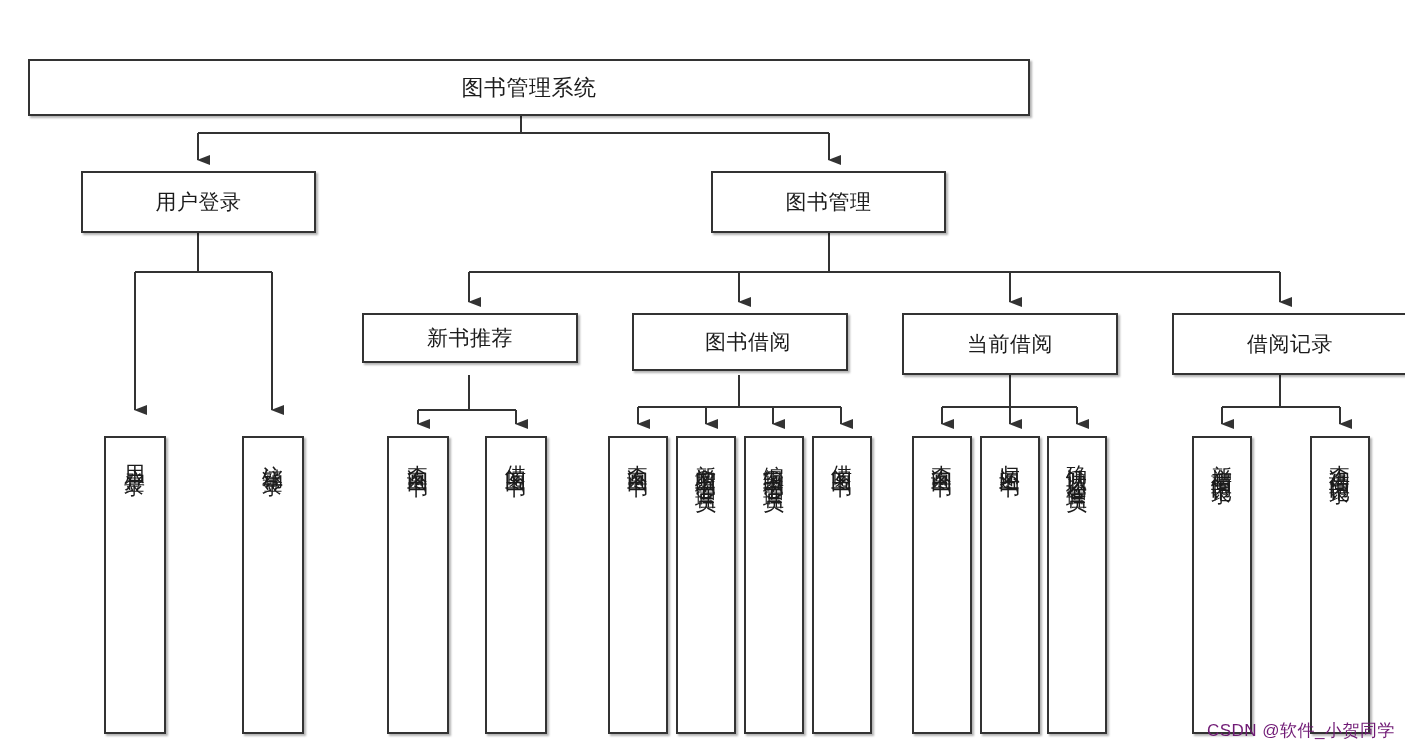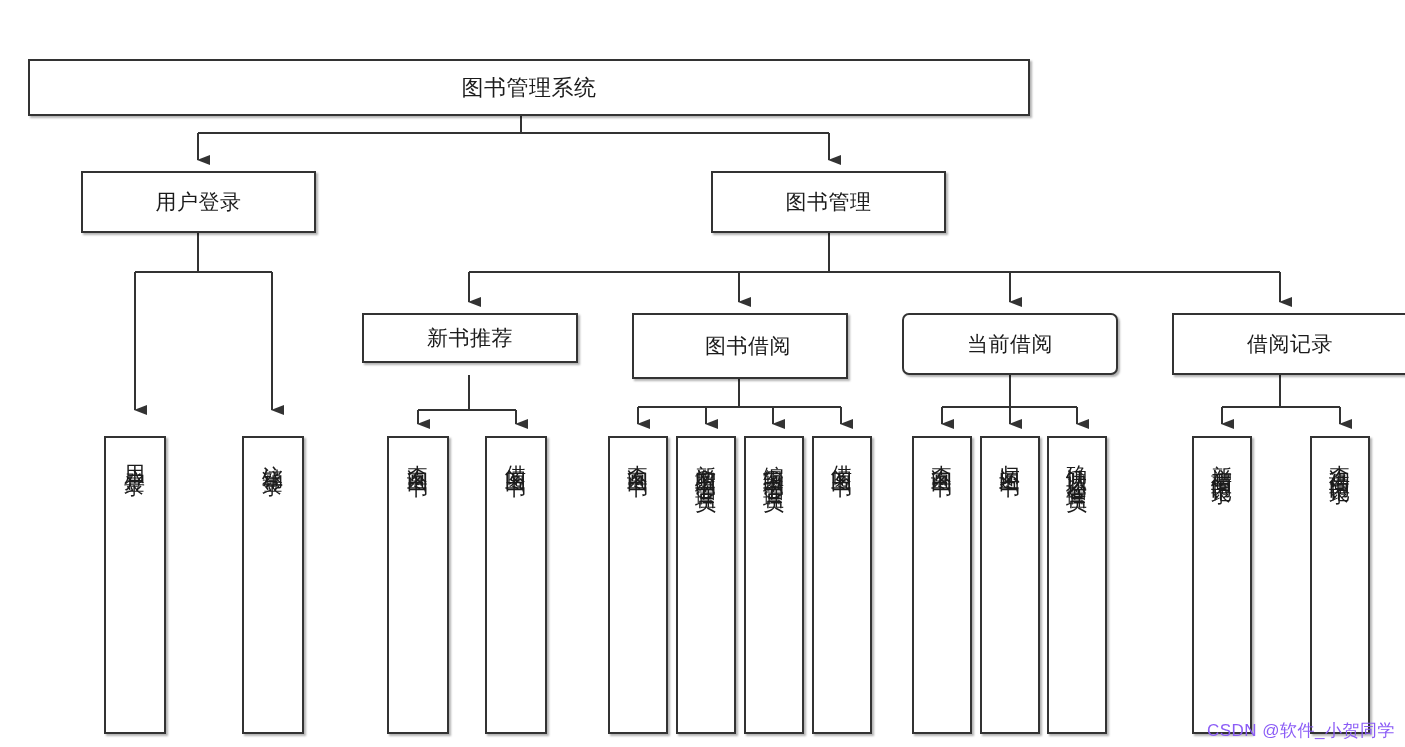--- a/index.html
+++ b/index.html
@@ -59,21 +59,21 @@
     font-size: 21px;
     letter-spacing: 4px;
     line-height: 1;
     white-space: nowrap;
   }
   #watermark {
     position: absolute;
     right: 10px;
     bottom: 5px;
     font-size: 17px;
-    color: #8b5cf6;
+    color: #701a75;
     letter-spacing: 0.5px;
     z-index: 5;
     white-space: nowrap;
   }
 </style>
 </head>
 <body>
 
 <div id="diagram-root">
 
@@ -136,24 +136,24 @@
   <div class="node" style="left:81px; top:171px; width:235px; height:62px;">
     <span class="node-label">用户登录</span>
   </div>
   <div class="node" style="left:711px; top:171px; width:235px; height:62px;">
     <span class="node-label">图书管理</span>
   </div>
 
   <div class="node" style="left:362px; top:313px; width:216px; height:50px;">
     <span class="node-label">新书推荐</span>
   </div>
-  <div class="node" style="left:632px; top:313px; width:216px; height:66px;padding-left:16px;">
+  <div class="node" style="left:632px; top:313px; width:216px; height:58px;padding-left:16px;">
     <span class="node-label">图书借阅</span>
   </div>
-  <div class="node" style="left:902px; top:313px; width:216px; height:62px;border-radius:7px;">
+  <div class="node" style="left:902px; top:313px; width:216px; height:62px;">
     <span class="node-label">当前借阅</span>
   </div>
   <div class="node" style="left:1172px; top:313px; width:236px; height:62px;">
     <span class="node-label">借阅记录</span>
   </div>
 
   <div class="node vertical" style="left:104px; top:436px; width:62px; height:298px;">
     <span class="node-label">用户登录</span>
   </div>
   <div class="node vertical" style="left:242px; top:436px; width:62px; height:298px;">

